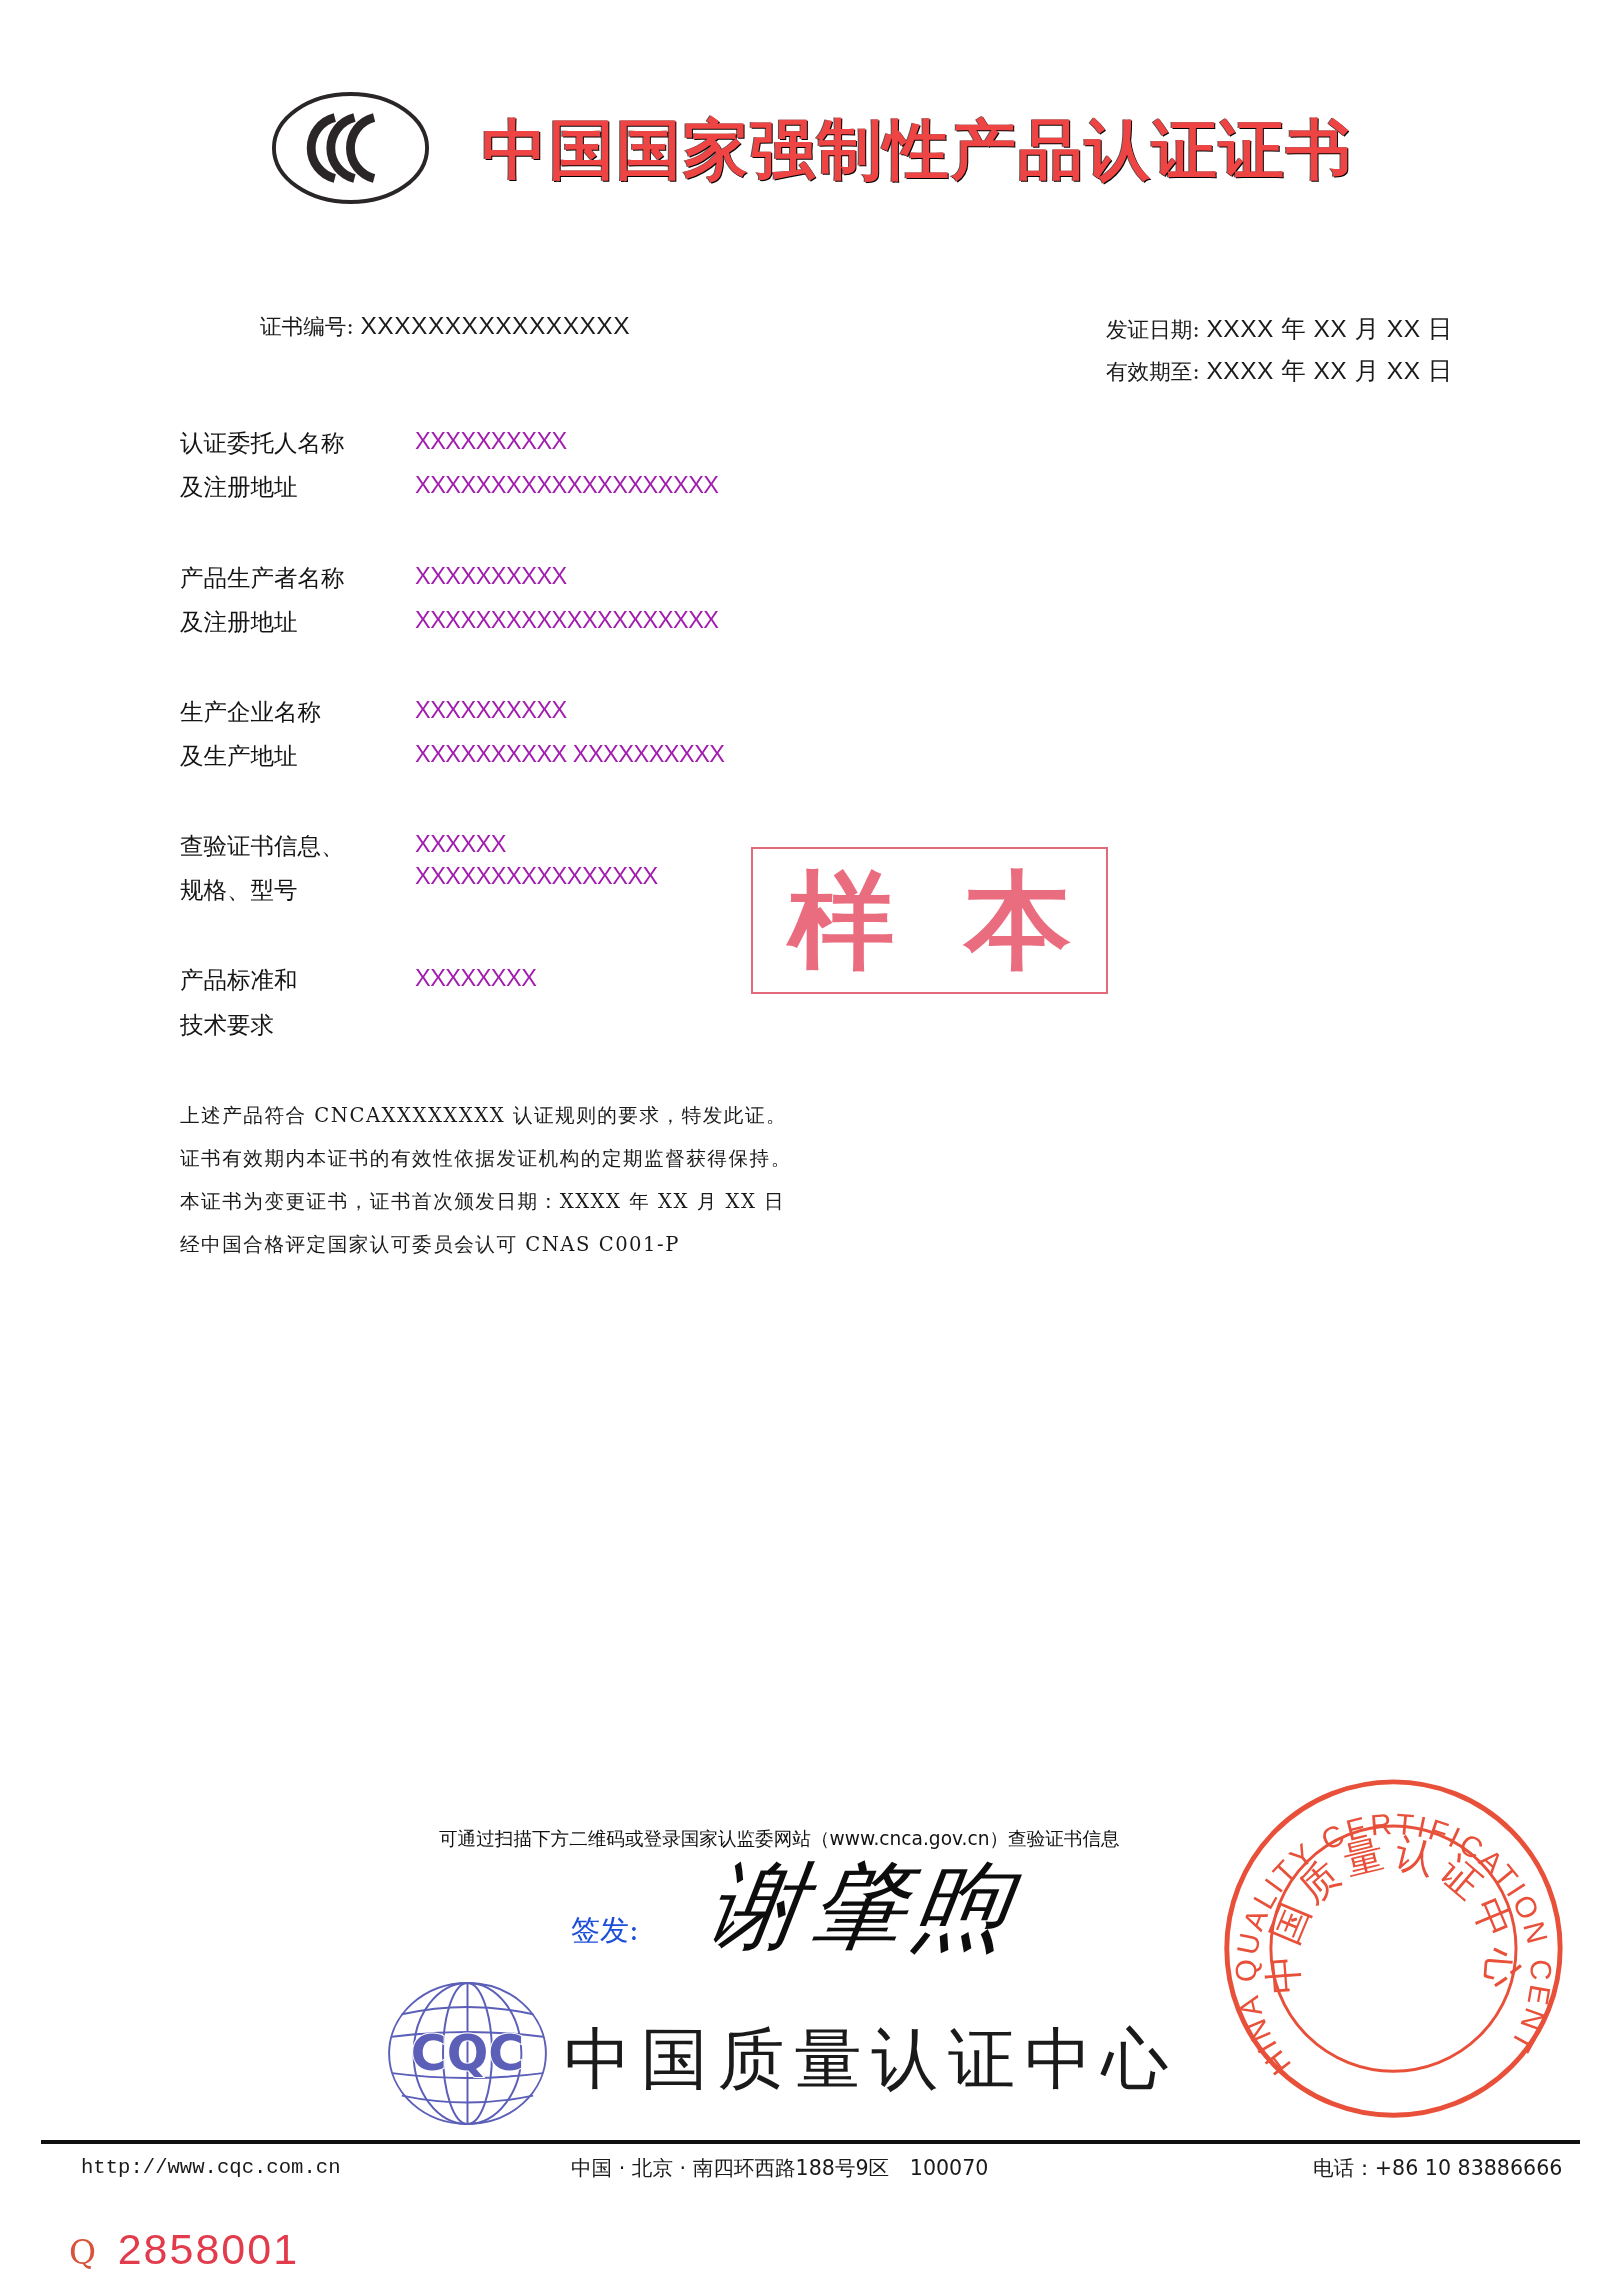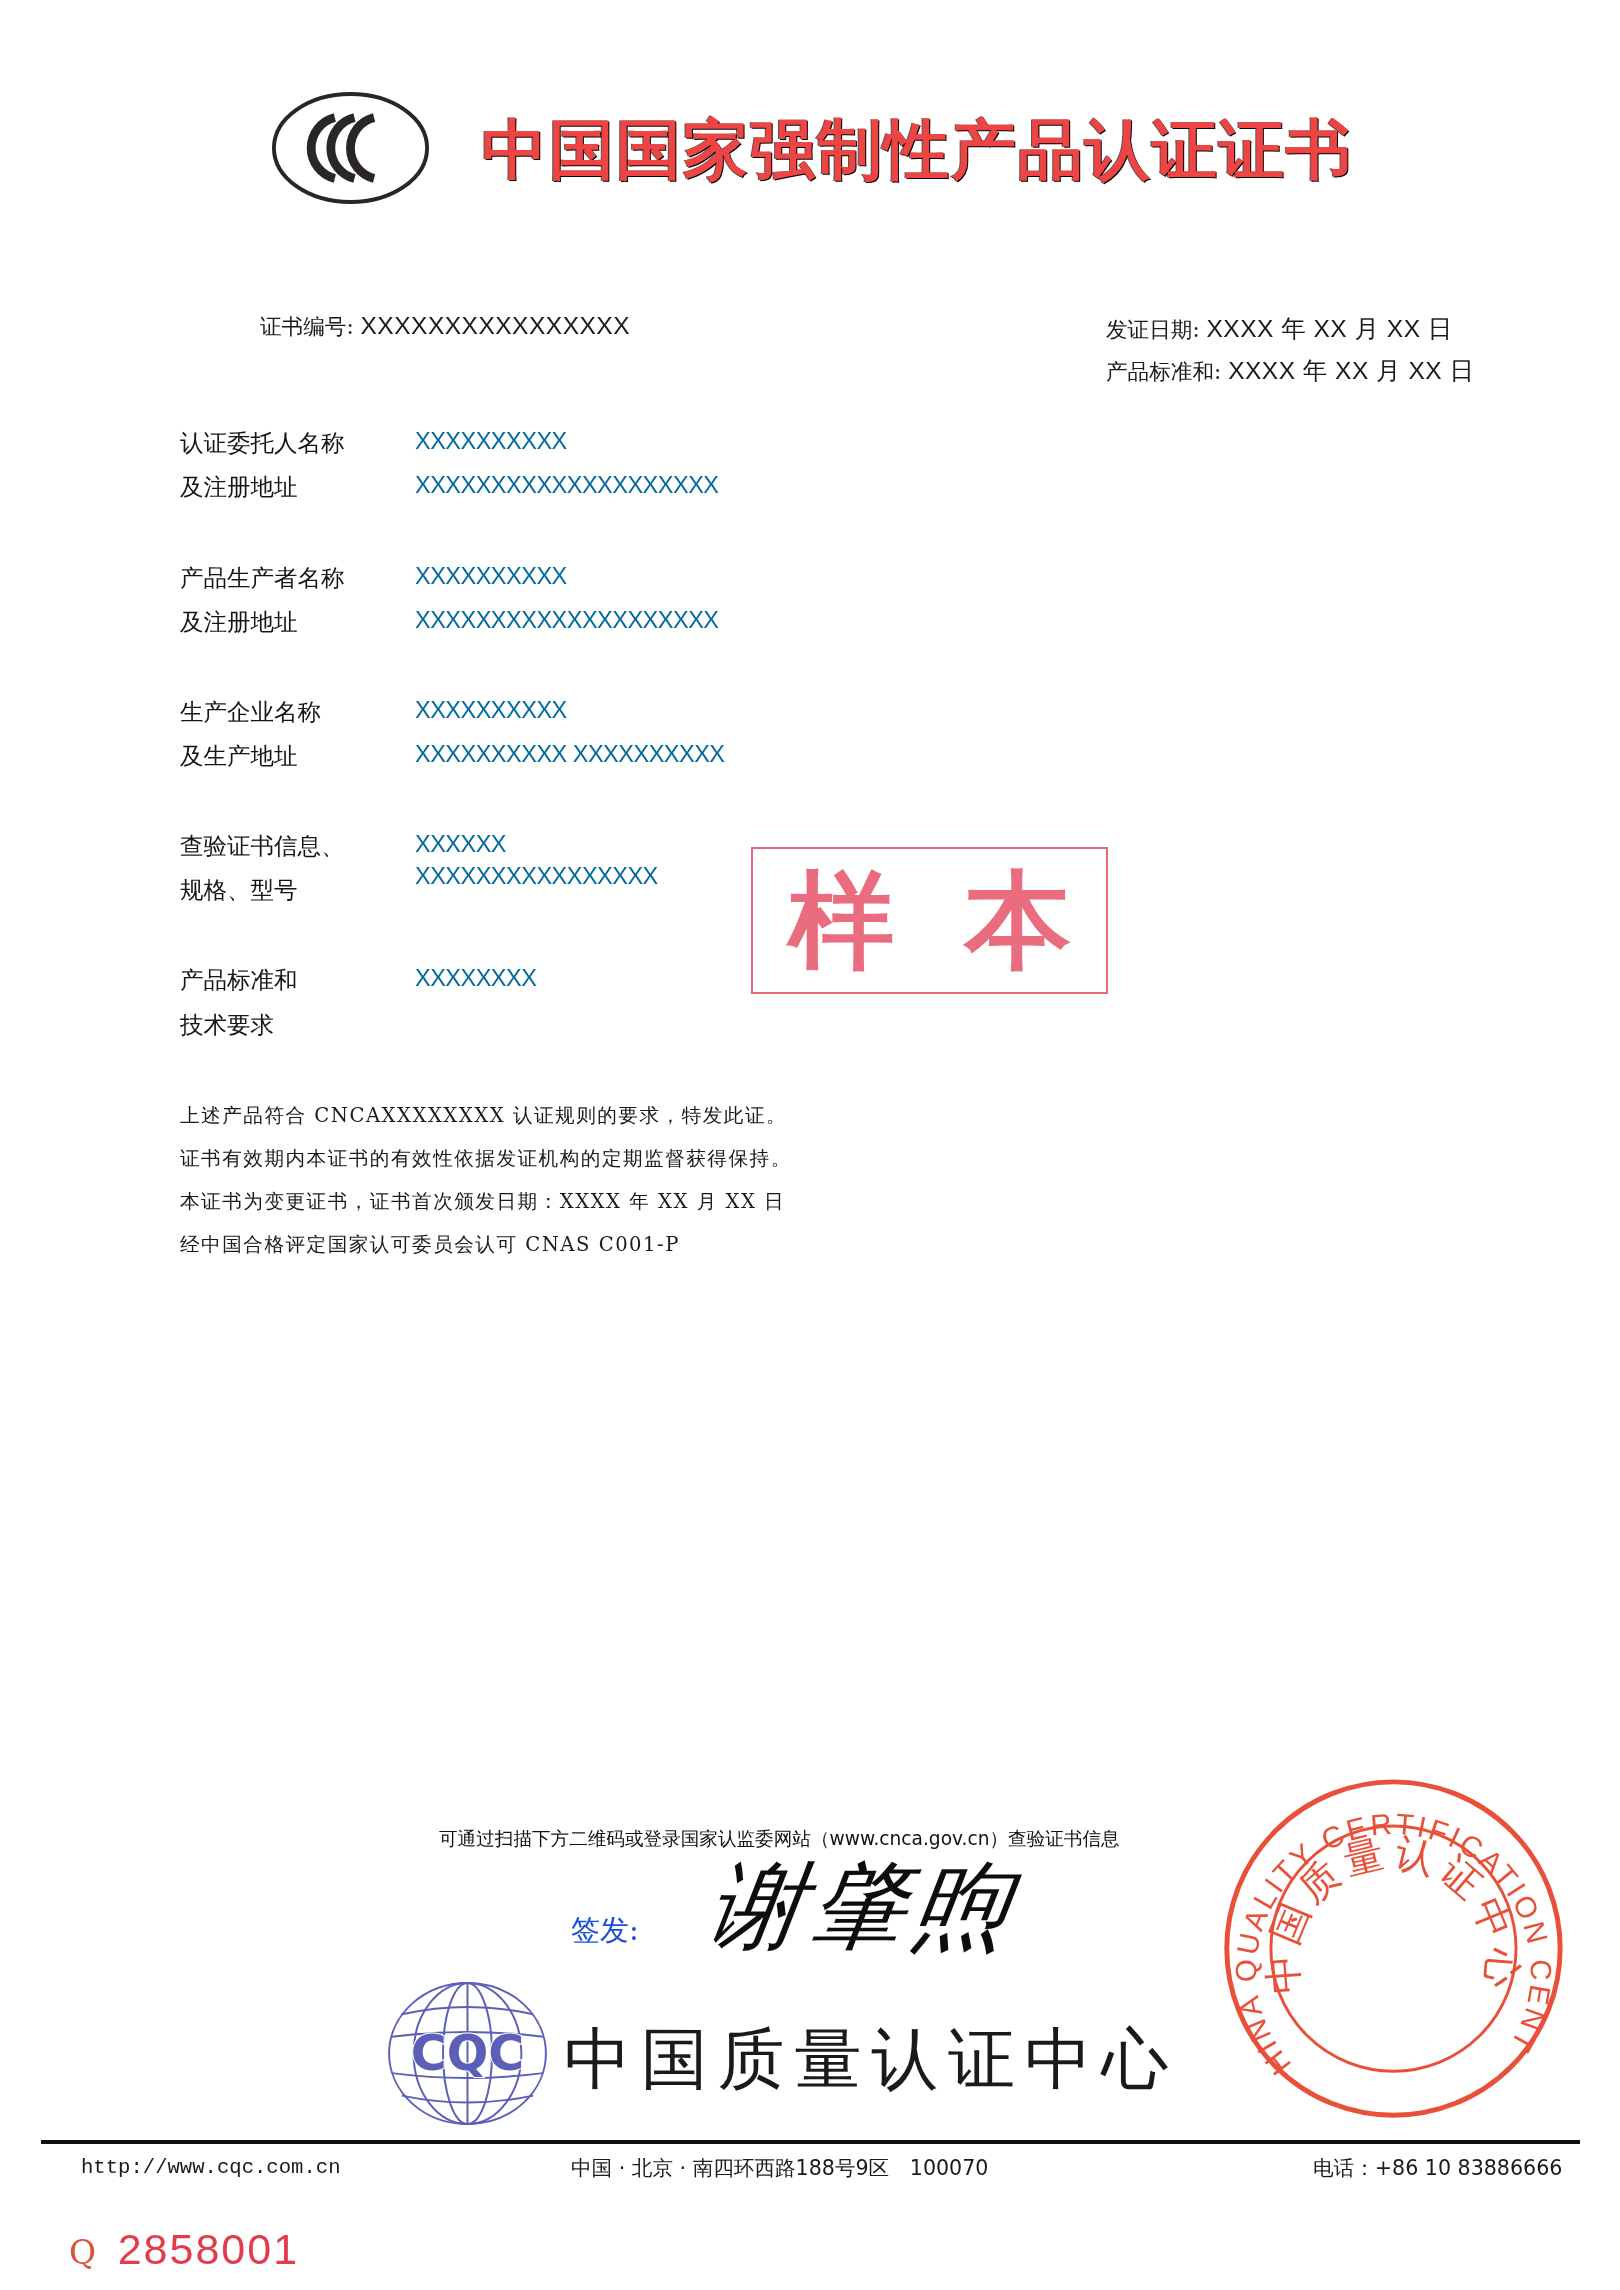--- a/index.html
+++ b/index.html
@@ -16,21 +16,21 @@
   
   .meta { font-family: "DejaVu Serif", serif; font-size: 21.6px; white-space: nowrap; color: #1a1a1a; }
   .meta .val { font-family: "Liberation Sans", sans-serif; font-size: 24.5px; letter-spacing: 0.5px; }
   .cert-no { left: 260px; top: 312px; }
   .issue-date { left: 1106px; top: 312px; }
   .valid-until { left: 1106px; top: 354px; }
 
   
   .field-label { left: 180px; font-size: 23.5px; font-weight: normal; color: #151515; white-space: nowrap; }
   .field-value { left: 415px; font-family: "Liberation Sans", sans-serif; font-size: 23.5px;
-                 color: #0369a1; white-space: nowrap; letter-spacing: -0.5px; }
+                 color: #a21caf; white-space: nowrap; letter-spacing: -0.5px; }
 
   
   .stmt { left: 180px; font-family: "DejaVu Serif", serif; font-size: 19.6px; color: #1a1a1a;
           white-space: nowrap; letter-spacing: 1.5px; }
 
   
   .sample-stamp { left: 751px; top: 847px; width: 357px; height: 147px;
                   border: 2.9px solid #e36a7a; box-sizing: border-box;
                   display: flex; align-items: center; justify-content: space-around; }
   .sample-stamp span { font-size: 106px; color: #e8596e; font-weight: bold; line-height: 1;
@@ -76,21 +76,21 @@
 
 <div class="abs meta cert-no">
   <span>证书编号:</span>
   <span class="val">XXXXXXXXXXXXXXXX</span>
 </div>
 <div class="abs meta issue-date">
   <span>发证日期:</span>
   <span class="val">XXXX 年 XX 月 XX 日</span>
 </div>
 <div class="abs meta valid-until">
-  <span>产品标准和:</span>
+  <span>有效期至:</span>
   <span class="val">XXXX 年 XX 月 XX 日</span>
 </div>
 
 <div class="abs field-label" style="top:427px">认证委托人名称</div>
 <div class="abs field-label" style="top:471px">及注册地址</div>
 <div class="abs field-value" style="top:428px">XXXXXXXXXX</div>
 <div class="abs field-value" style="top:472px">XXXXXXXXXXXXXXXXXXXX</div>
 
 <div class="abs field-label" style="top:562px">产品生产者名称</div>
 <div class="abs field-label" style="top:606px">及注册地址</div>

